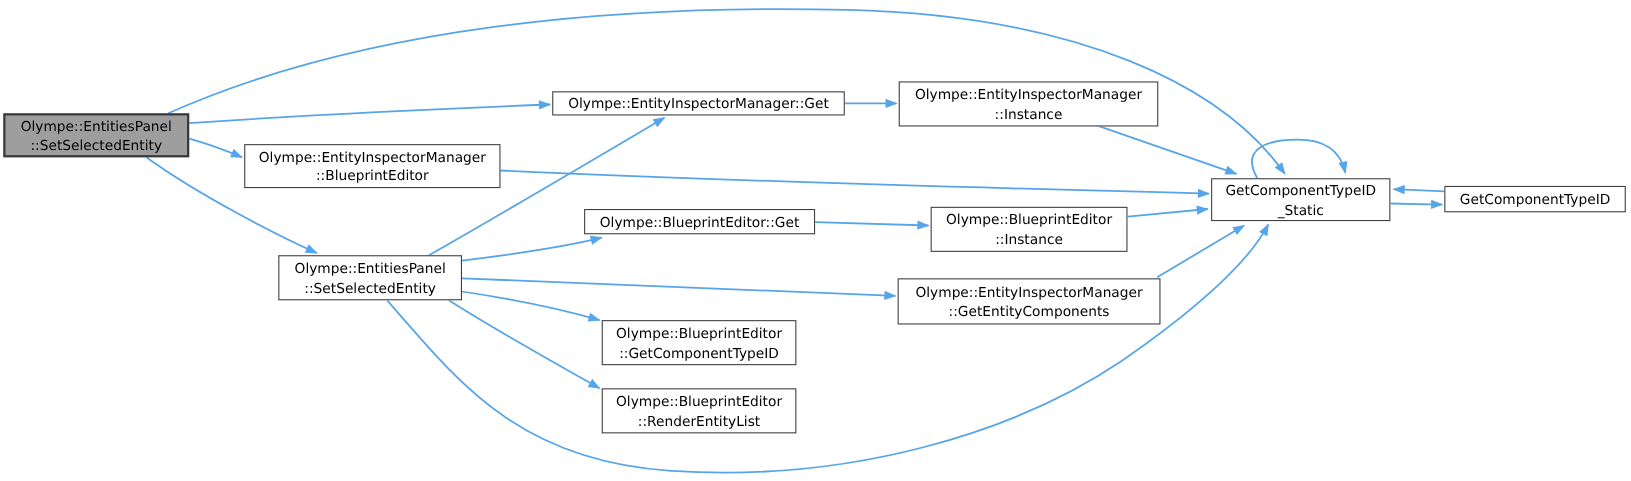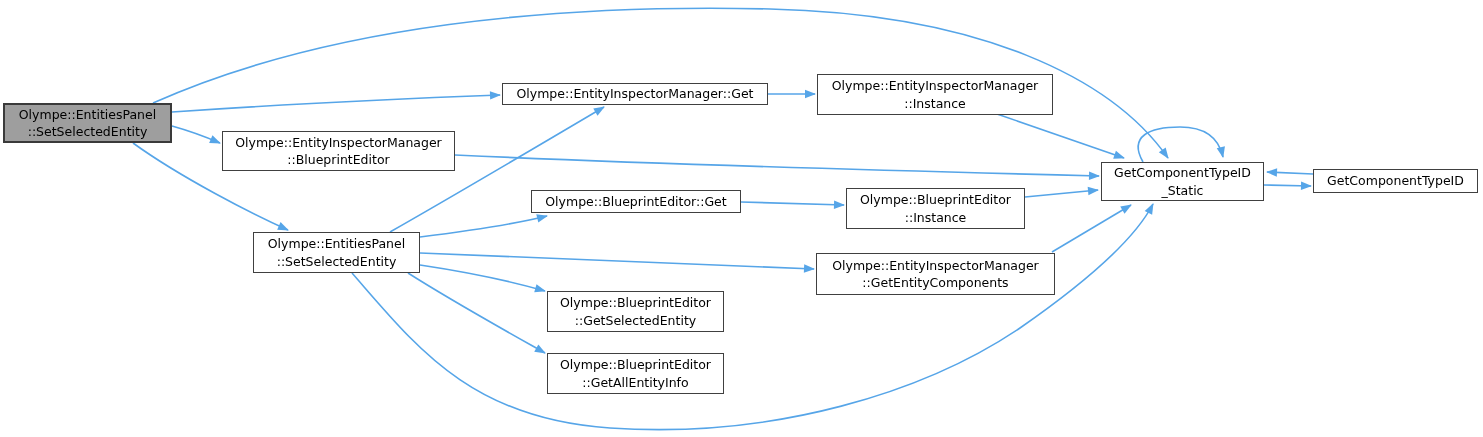--- a/index.html
+++ b/index.html
@@ -102,25 +102,25 @@
       <div class="node" style="left: 846px; top: 188px; width: 179px; height: 41px;">
         <span>Olympe::BlueprintEditor</span>
         <span>::Instance</span>
       </div>
       <div class="node" style="left: 816px; top: 253px; width: 239px; height: 42px;">
         <span>Olympe::EntityInspectorManager</span>
         <span>::GetEntityComponents</span>
       </div>
       <div class="node" style="left: 547px; top: 291px; width: 177px; height: 41px;">
         <span>Olympe::BlueprintEditor</span>
-        <span>::GetSelectedEntity</span>
+        <span>::GetComponentTypeID</span>
       </div>
       <div class="node" style="left: 547px; top: 353px; width: 177px; height: 41px;">
         <span>Olympe::BlueprintEditor</span>
-        <span>::GetAllEntityInfo</span>
+        <span>::RenderEntityList</span>
       </div>
       <div class="node" style="left: 1101px; top: 162px; width: 163px; height: 39px;">
         <span>GetComponentTypeID</span>
         <span>_Static</span>
       </div>
       <div class="node" style="left: 1313px; top: 169px; width: 165px; height: 24px;">
         <span>GetComponentTypeID</span>
       </div>
     </div>
 </div>

